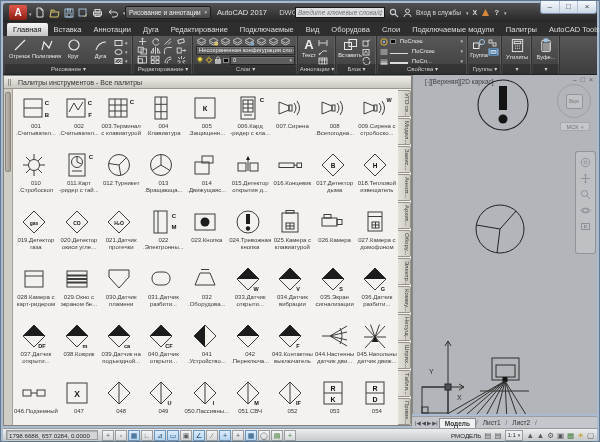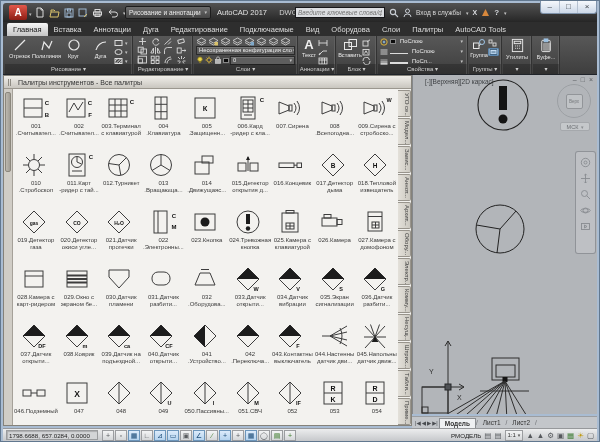--- a/index.html
+++ b/index.html
@@ -225,20 +225,21 @@
     <span id="ribbonTabs" style="display:flex;align-items:flex-end;">
         <span class="rtab active">Главная</span>
         <span class="rtab">Вставка</span>
         <span class="rtab">Аннотации</span>
         <span class="rtab">Дуга</span>
         <span class="rtab">Редактирование</span>
         <span class="rtab">Подключаемые</span>
         <span class="rtab">Вид</span>
         <span class="rtab">Оборудова</span>
         <span class="rtab">Слои</span>
+        <span class="rtab">Подключаемые модули</span>
         <span class="rtab">Палитры</span>
         <span class="rtab">AutoCAD Tools</span>
       </span>
 
   </div>
 
   <div class="ribbon">
 
     <div class="panel" style="left:2px;width:128px;">
       <div class="pbody">

